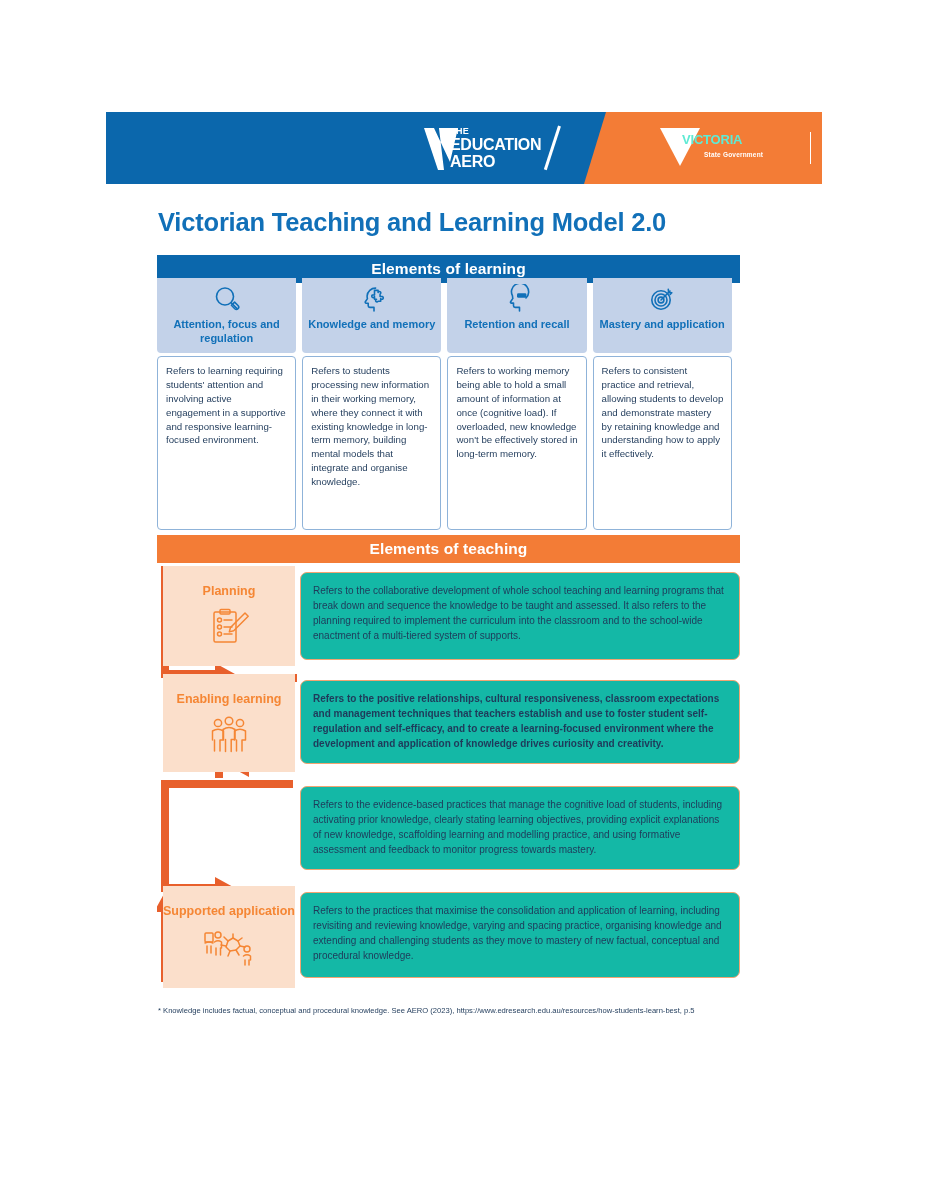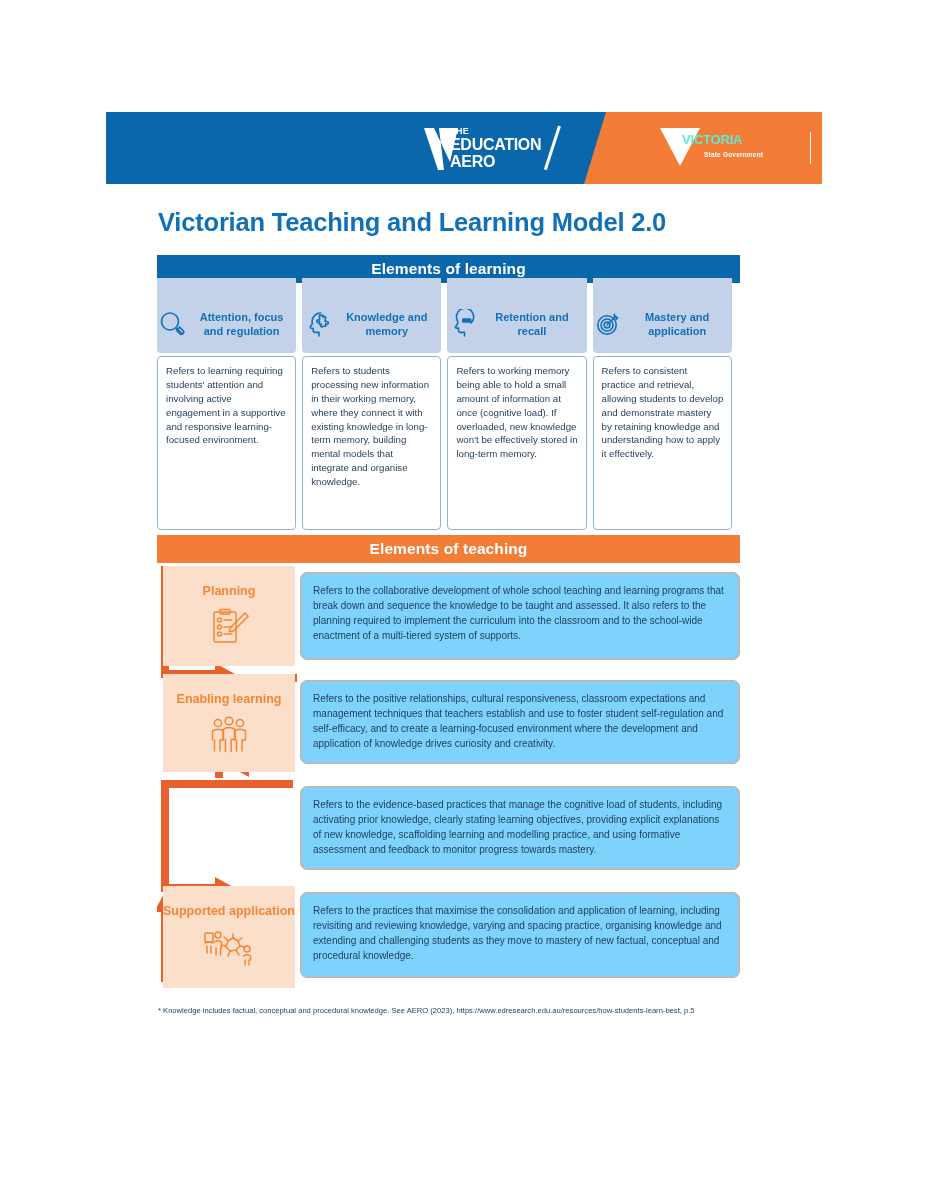--- a/index.html
+++ b/index.html
@@ -107,24 +107,24 @@
   
   .learn-row{
     position:absolute;left:157px;top:278px;width:583px;height:252px;
     display:flex;gap:6px;
   }
   .learn-col{
     width:139.2px;display:flex;flex-direction:column;
   }
   .learn-head{
     background:#C3D2E9;height:75px;
-    display:flex;flex-direction:row;align-items:center;
+    display:flex;flex-direction:column;align-items:center;
     justify-content:flex-start;
     border-radius:0 0 4px 4px;
-    padding-top:16px;box-sizing:border-box;
+    padding-top:4px;box-sizing:border-box;
   }
   .learn-icon{height:34px;display:flex;align-items:center;justify-content:center;}
   .learn-title{
     color:#1170B8;font-size:11px;font-weight:bold;
     text-align:center;line-height:1.25;margin-top:2px;
     padding:0 4px;
   }
   .learn-body{
     flex:1;
     border:1px solid #8FB3D9;
@@ -162,24 +162,24 @@
   .teach-body{
     position:absolute;left:143px;top:6px;width:440px;
     min-height:calc(100% - 16px);
     border:1px solid #F3A472;
     border-radius:7px;
     box-sizing:border-box;
     padding:10px 12px 10px 12px;
     color:#1F3A5A;
     font-size:10px;
     line-height:1.5;
-    background:#7dd3fc;
+    background:#14b8a6;
   }
   .r0 .teach-body{height:88px;}
-  .r1 .teach-body{height:84px;}
+  .r1 .teach-body{height:84px;font-weight:bold;}
   .r2 .teach-body{height:84px;}
   .r3 .teach-body{height:86px;}
 
   
   .arrow-layer{
     position:absolute;left:0;top:0;width:583px;height:435px;
     pointer-events:none;
   }
 
   

